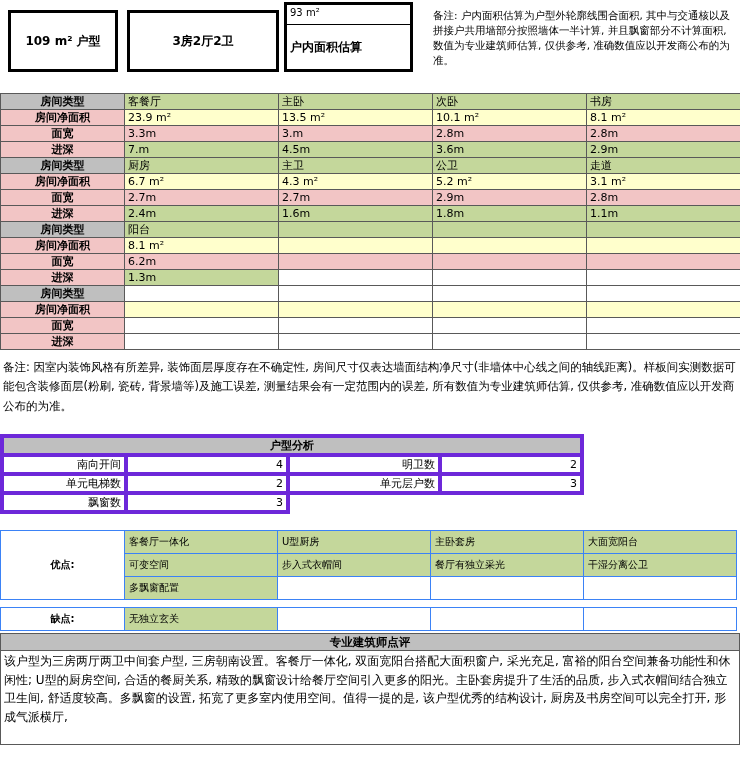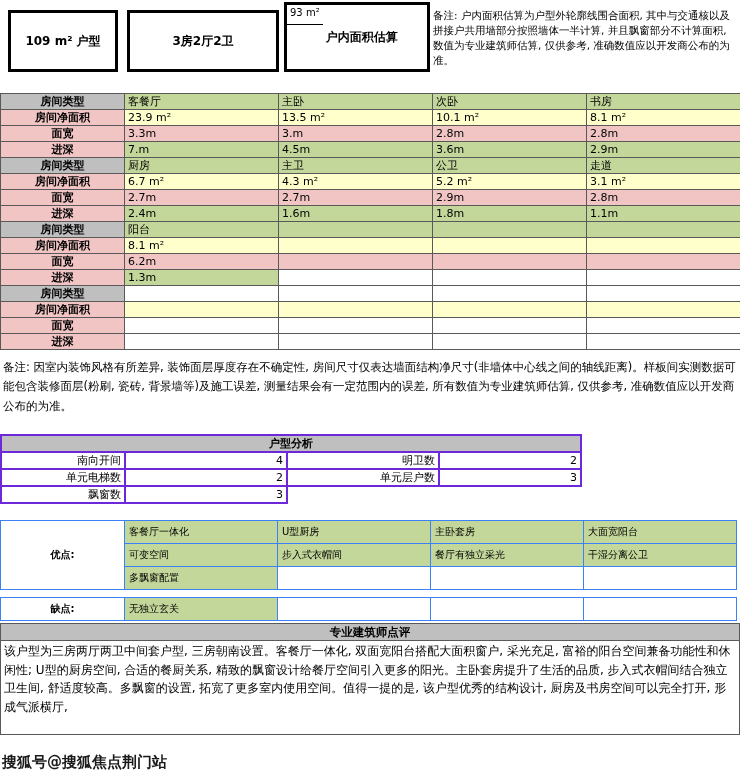--- a/index.html
+++ b/index.html
@@ -3,21 +3,21 @@
 <meta charset="utf-8">
 <style>
   *{box-sizing:border-box;margin:0;padding:0}
   body{font-family:"DejaVu Sans","Liberation Sans",sans-serif;background:#fff}
   .page{position:relative;width:740px;height:772px;background:#fff;color:#000;overflow:hidden}
   
   .header{position:relative;height:86px}
   .hbox{position:absolute;border:3px solid #000;display:flex;align-items:center;justify-content:center;font-weight:bold;font-size:12px;background:#fff}
   .hbox1{left:8px;top:10px;width:110px;height:62px}
   .hbox2{left:127px;top:10px;width:152px;height:62px}
-  .hbox3{left:284px;top:2px;width:146px;height:70px;flex-direction:row;align-items:stretch;justify-content:flex-start;font-weight:normal}
+  .hbox3{left:284px;top:2px;width:129px;height:70px;flex-direction:column;align-items:stretch;justify-content:flex-start;font-weight:normal}
   .hb3-top{font-size:10px;padding:2px 3px;border-bottom:1px solid #000;height:20px}
   .hb3-bot{flex:1;display:flex;align-items:center;font-weight:bold;font-size:12px;padding:0 3px}
   .hnote{position:absolute;left:433px;top:8px;width:303px;font-size:10.5px;line-height:1.42}
   
   table{border-collapse:collapse;table-layout:fixed}
   td{overflow:hidden}
   .ttl{background:#bfbfbf;font-weight:bold;text-align:center;font-size:11.5px}
   .lb{font-weight:bold;text-align:center}
   .gy{background:#bfbfbf}
   .pk{background:#f2c5c5}
@@ -25,21 +25,21 @@
   .yl{background:#ffffcc}
   .wh{background:#fff}
   
   .roomtbl{width:740px;margin-top:7px}
   .roomtbl td{border:1px solid #595959;height:15px;font-size:11px;padding:0 3px;white-space:nowrap}
   .roomtbl .ttl{height:17px}
   
   .midnote{margin:8px 3px 0 3px;font-size:11.5px;line-height:1.68}
   
   .antbl{width:580px;margin-top:18px}
-  .antbl td{border:2px solid #6d28d9;height:17px;font-size:11px;padding:0 3px;background:#fff}
+  .antbl td{border:4px solid #6d28d9;height:17px;font-size:11px;padding:0 3px;background:#fff}
   .antbl td.ttl{background:#bfbfbf}
   .al{text-align:right}
   .av{text-align:right}
   td.ghost{border:none;background:#fff}
   
   .prtbl{width:736px;margin-top:16px}
   .prtbl td{border:1px solid #3b82f6;height:23px;font-size:10px;padding:3px 4px}
   .plb{font-weight:bold;text-align:center;background:#fff}
   .cons{margin-top:7px}
   
@@ -272,15 +272,14 @@
       <td class="wh"></td>
       <td class="wh"></td>
       <td class="wh"></td>
     </tr>
   </tbody>
     </table>
 
   <div class="comttl">专业建筑师点评</div>
   <div class="combox">该户型为三房两厅两卫中间套户型, 三房朝南设置。客餐厅一体化, 双面宽阳台搭配大面积窗户, 采光充足, 富裕的阳台空间兼备功能性和休闲性; U型的厨房空间, 合适的餐厨关系, 精致的飘窗设计给餐厅空间引入更多的阳光。主卧套房提升了生活的品质, 步入式衣帽间结合独立卫生间, 舒适度较高。多飘窗的设置, 拓宽了更多室内使用空间。值得一提的是, 该户型优秀的结构设计, 厨房及书房空间可以完全打开, 形成气派横厅,</div>
 
-  <div class="wm">搜狐号@搜狐焦点荆门站</div>
 
 </div>
 
 </body></html>

